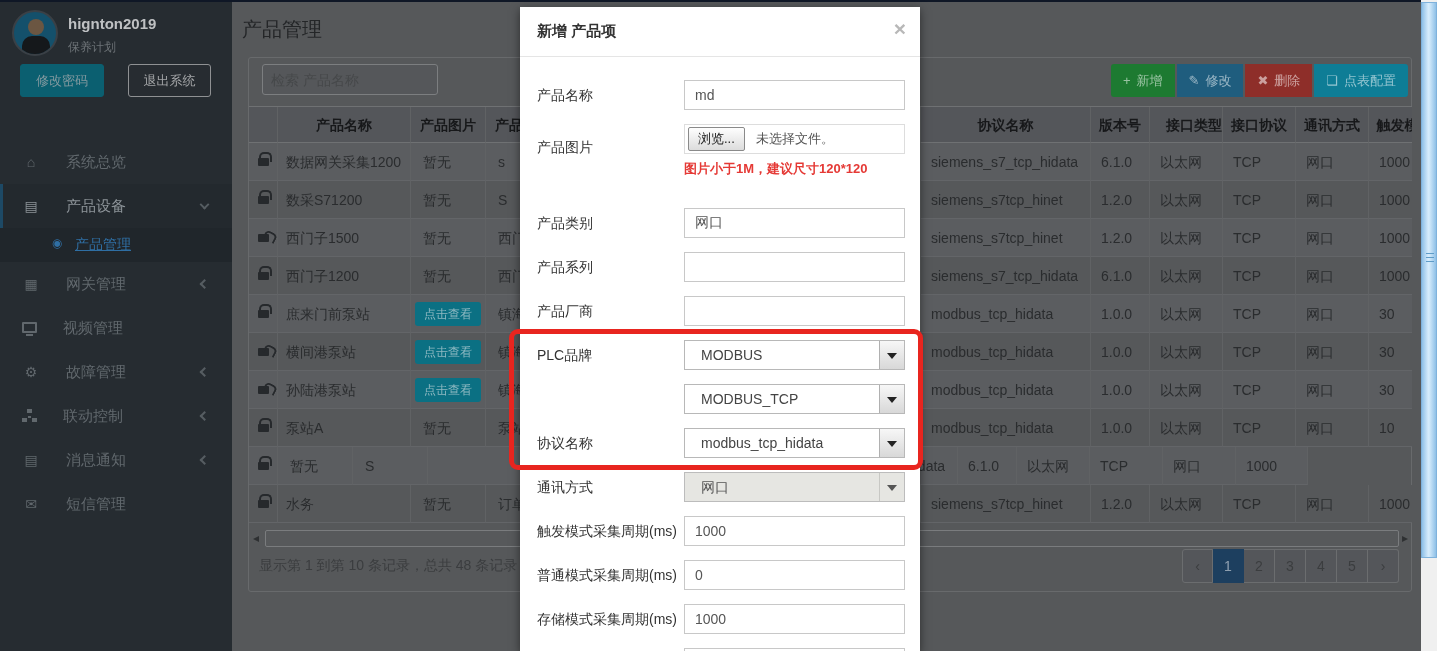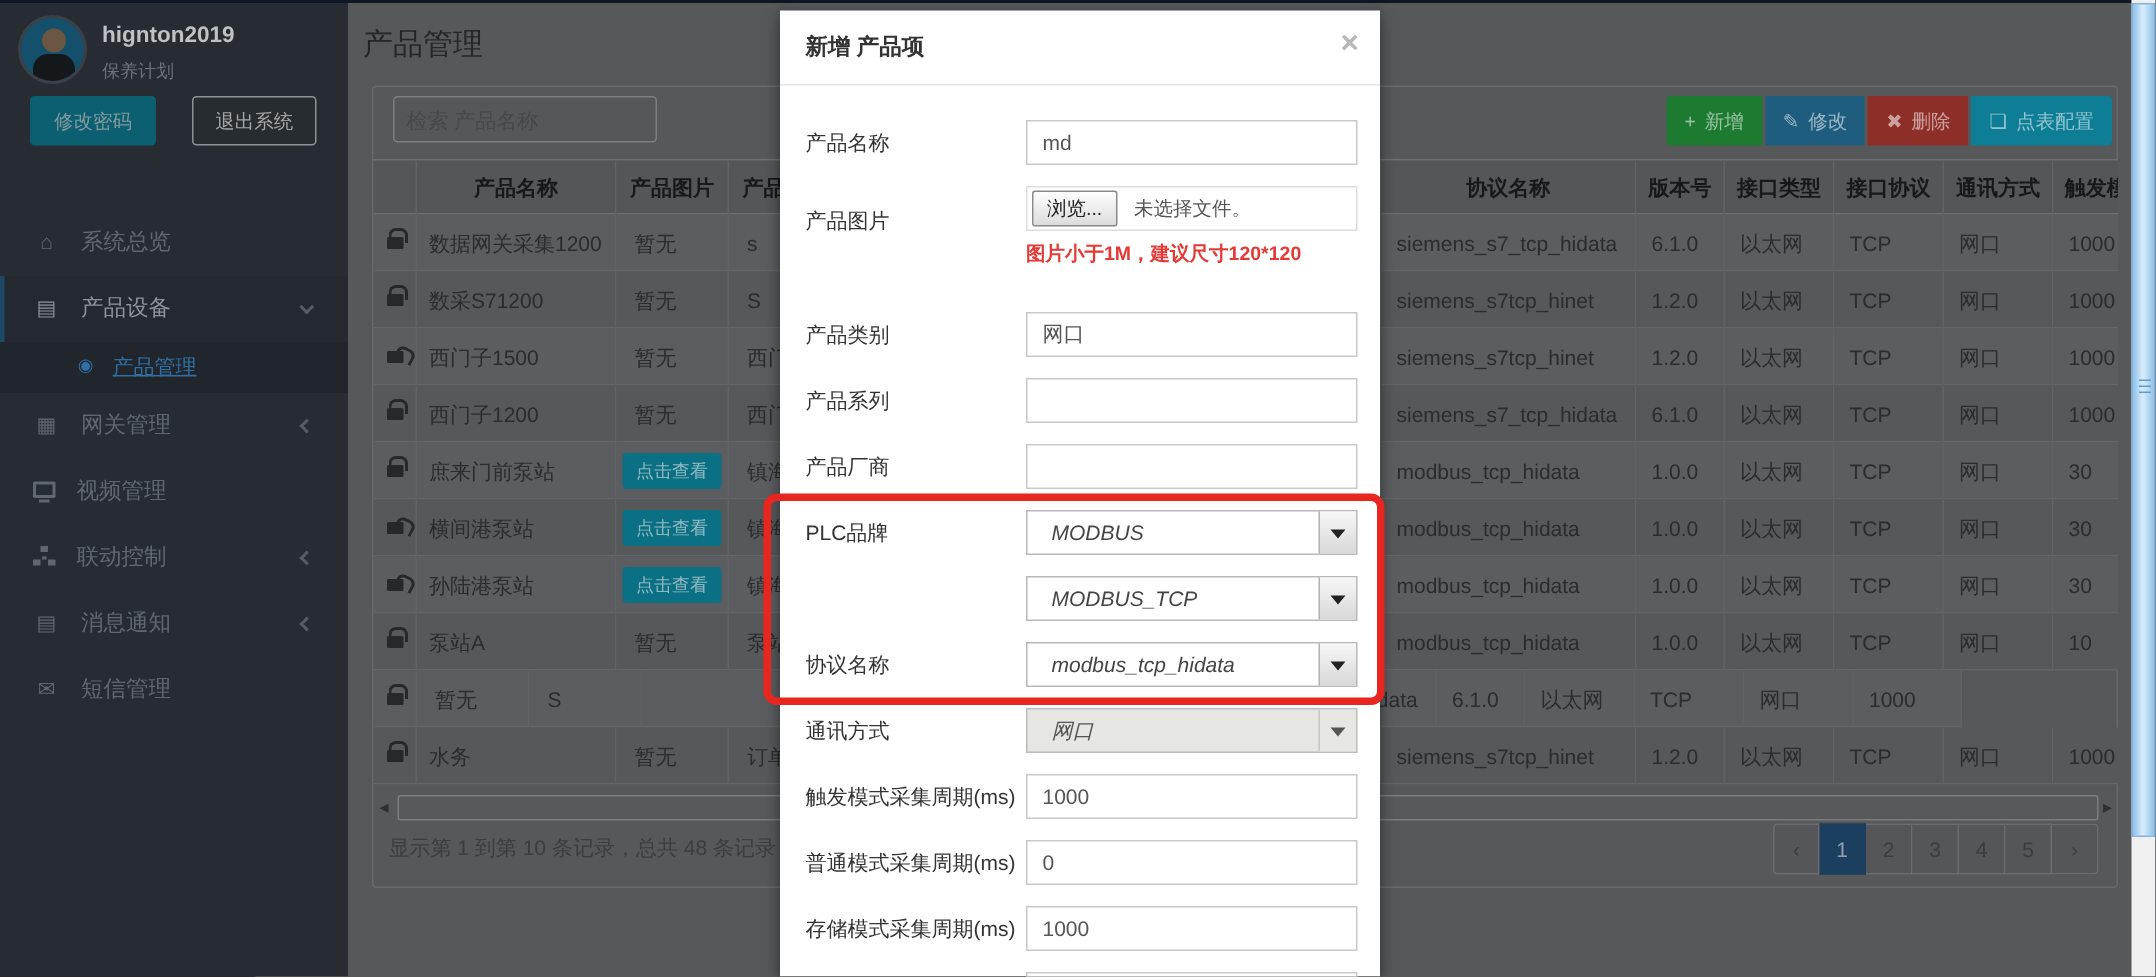--- a/index.html
+++ b/index.html
@@ -22,21 +22,21 @@
   .user-name { position:absolute; left:68px; top:13px; font-size:15px; font-weight:bold; color:#bfc1c3; }
   .user-role { position:absolute; left:68px; top:37px; font-size:12px; color:#6d7377; }
   .user-btns { position:absolute; top:62px; left:0; width:232px; }
   .btn-pass { position:absolute; left:20px; top:0; width:84px; height:33px; background:#0b5f70;
               border:1px solid #0b5f70; color:#82999f; font-size:13px; text-align:center; line-height:31px; border-radius:3px; }
   .btn-logout { position:absolute; left:128px; top:0; width:83px; height:33px; background:#272c31;
               border:1px solid #8f9193; color:#a4a6a8; font-size:13px; text-align:center; line-height:31px; border-radius:3px; }
   #menu { position:absolute; top:138px; left:0; width:232px; }
   .m-item { position:relative; height:44px; line-height:44px; padding-left:22px; color:#61686d;
             font-size:15px; cursor:pointer; }
-  .m-item .lbl { margin-left:14px; }
+  .m-item .lbl { margin-left:26px; }
   .m-item.active { background:#23292e; border-left:3px solid #1d4965; padding-left:19px; color:#8d9499; }
   .m-icon { display:inline-block; width:18px; text-align:center; font-size:14px; vertical-align:middle;
             margin-top:-3px; color:inherit; }
   .chev { position:absolute; right:24px; top:50%; width:7px; height:7px;
           border-right:2px solid #565d62; border-bottom:2px solid #565d62; }
   .chev.down { transform:translateY(-70%) rotate(45deg); }
   .chev.left { transform:translateY(-50%) rotate(135deg); }
   .submenu { background:#20262b; padding:2px 0 3px 0; }
   .s-item { position:relative; height:29px; line-height:29px; padding-left:48px; font-size:14px;
             color:#5c6368; cursor:pointer; }
@@ -111,21 +111,21 @@
   #modal header { position:relative; height:50px; border-bottom:1px solid #e5e5e5; }
   #modal h2 { position:absolute; left:17px; top:15px; font-size:15px; font-weight:bold; color:#333; }
   #m-close { position:absolute; right:14px; top:10px; font-size:21px; font-weight:bold; color:#b8b8b8; cursor:pointer; }
   .field { position:absolute; left:0; width:400px; height:30px; }
   .f-label { position:absolute; left:17px; top:0; width:150px; line-height:30px; font-size:14px; color:#333;
              overflow:hidden; white-space:nowrap; }
   .f-input { position:absolute; left:164px; top:0; width:221px; height:30px; border:1px solid #c8c8c8;
              font-size:14px; color:#555; padding:0 10px; outline:none; background:#fff;
              font-family:"Liberation Sans","DejaVu Sans",sans-serif; }
   .f-select { position:absolute; left:164px; top:0; width:221px; height:30px; border:1px solid #b8b8b8;
-              background:#fff; cursor:pointer;font-style:italic; }
+              background:#fff; cursor:pointer; }
   .f-select .val { position:absolute; left:16px; top:0; line-height:28px; font-size:14px; color:#444; }
   .f-select .arrow-box { position:absolute; right:0; top:0; width:25px; height:28px;
               border-left:1px solid #b0b0b0; background:linear-gradient(#f7f7f7,#d8d8d8); }
   .f-select .arrow-box::after { content:""; position:absolute; left:7px; top:12px; border-left:5px solid transparent;
               border-right:5px solid transparent; border-top:6px solid #222; }
   .f-select.disabled { background:#e6e6e2; border-color:#bcbcbc; }
   .f-select.disabled .val { color:#555; }
   .f-select.disabled .arrow-box { background:#e6e6e2; border-left-color:#c8c8c4; }
   .f-select.disabled .arrow-box::after { border-top-color:#555; }
   .file-wrap { position:absolute; left:164px; top:0; width:221px; height:30px; border:1px solid #ddd; }
@@ -156,20 +156,21 @@
       <div class="btn-logout">退出系统</div>
     </div>
     <nav id="menu">
         <div class="m-item"><span class="m-icon">⌂</span><span class="lbl">系统总览</span></div>
         <div class="m-item active"><span class="m-icon">▤</span><span class="lbl">产品设备</span><span class="chev down"></span></div>
         <div class="submenu">
           <div class="s-item selected"><span class="m-icon" style="font-size: 12px; color: rgb(47, 111, 164);">◉</span><span class="lbl">产品管理</span></div>
         </div>
         <div class="m-item"><span class="m-icon">▦</span><span class="lbl">网关管理</span><span class="chev left"></span></div>
         <div class="m-item"><span class="icon-monitor"></span><span class="lbl">视频管理</span></div>
+        <div class="m-item"><span class="m-icon">⚙</span><span class="lbl">故障管理</span><span class="chev left"></span></div>
         <div class="m-item"><span class="icon-sitemap"></span><span class="lbl">联动控制</span><span class="chev left"></span></div>
         <div class="m-item"><span class="m-icon">▤</span><span class="lbl">消息通知</span><span class="chev left"></span></div>
         <div class="m-item"><span class="m-icon">✉</span><span class="lbl">短信管理</span></div>
       </nav>
   </aside>
 
   <main id="content">
     <h1 id="page-title">产品管理</h1>
     <div id="panel">
       <input id="search" type="text" placeholder="检索 产品名称" style="">
@@ -193,21 +194,21 @@
         </div>
       <div id="table">
           <div class="t-row t-head">
             <div class="t-cell" style="width: 29px;"></div>
             <div class="t-cell" style="width: 133px;">产品名称</div>
             <div class="t-cell" style="width: 75px;">产品图片</div>
             <div class="t-cell" style="width: 75px;">产品类别</div>
             <div class="t-cell" style="width: 360px;"></div>
             <div class="t-cell" style="width: 170px;">协议名称</div>
             <div class="t-cell" style="width: 59px;">版本号</div>
-            <div class="t-cell" style="width: 73px;">接口类型</div>
+            <div class="t-cell" style="width: 73px; text-align: right;">接口类型</div>
             <div class="t-cell" style="width: 73px;">接口协议</div>
             <div class="t-cell" style="width: 73px;">通讯方式</div>
             <div class="t-cell" style="width: 72px;">触发模式</div>
           </div>
           <div class="t-row t-body odd">
             <div class="t-cell" style="width: 29px;"><span class="lock"></span></div>
             <div class="t-cell" style="width: 133px; padding-left: 8px;">数据网关采集1200</div>
             <div class="t-cell" style="width: 75px; padding-left: 12px;">暂无</div>
             <div class="t-cell" style="width: 75px; padding-left: 12px;">s</div>
             <div class="t-cell" style="width: 360px;"></div>

